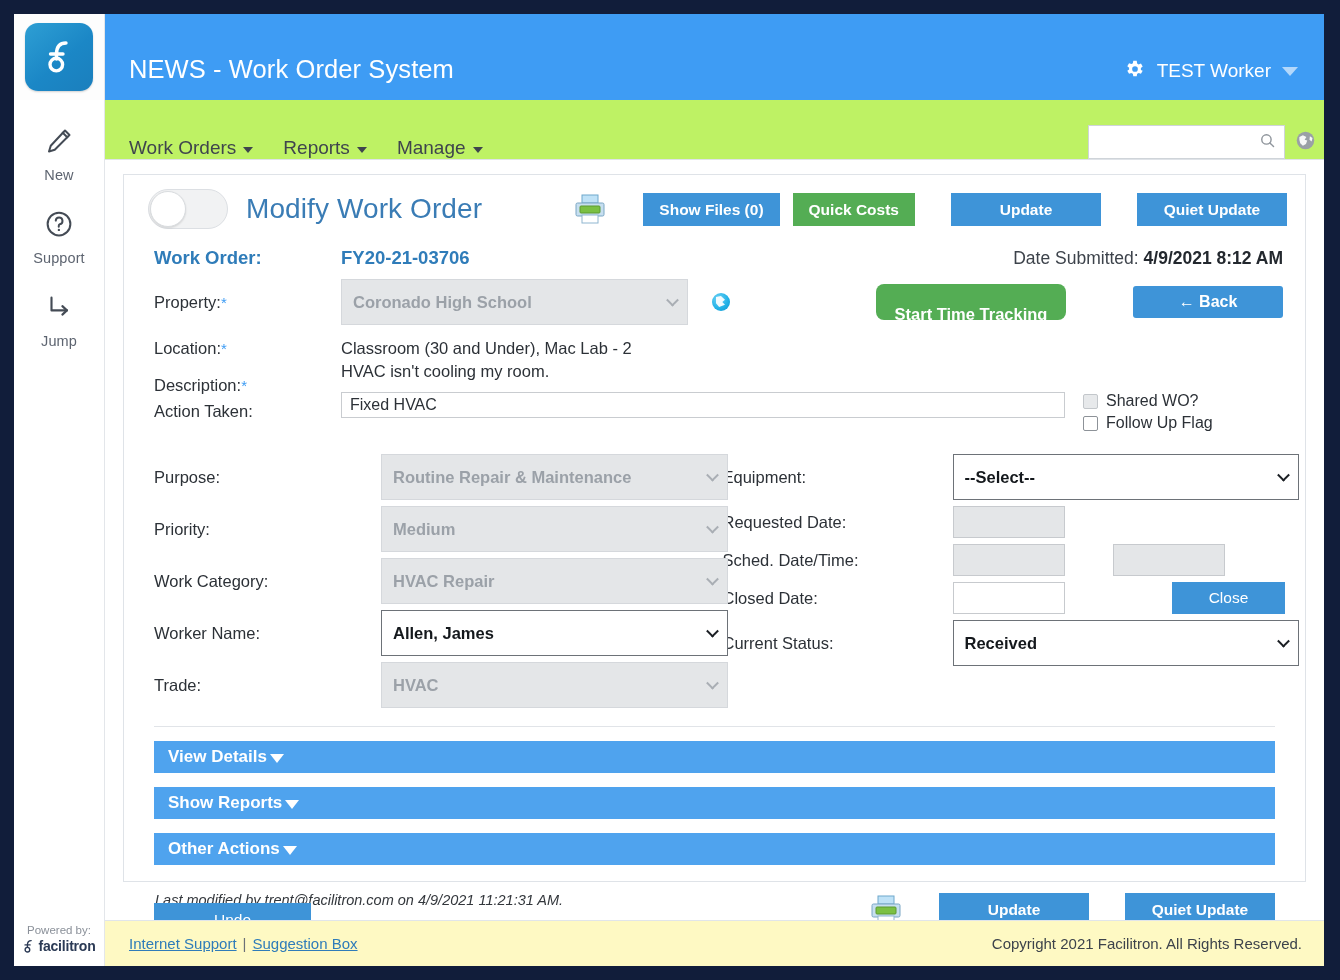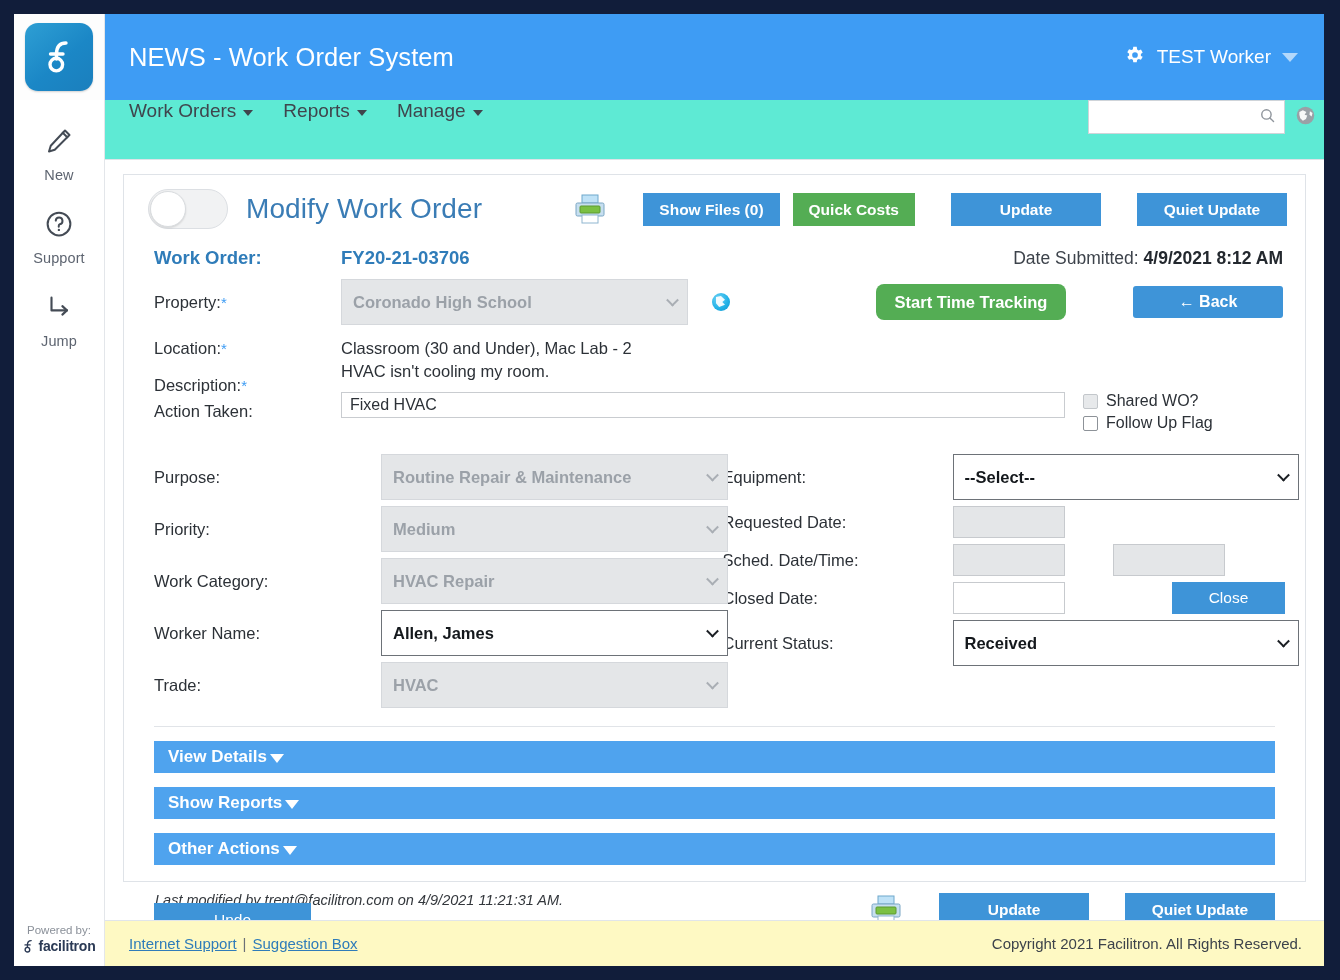--- a/index.html
+++ b/index.html
@@ -88,22 +88,22 @@
     margin-top: 1px;
   }
 
   
   .right { flex: 1 1 auto; display: flex; flex-direction: column; min-width: 0; }
 
   .topbar {
     height: 86px;
     background: #3e9cf4;
     display: flex;
-    align-items: center;
-    padding: 0 26px 0 24px;
+    align-items: flex-end;
+    padding: 0 26px 16px 24px;
     flex: 0 0 86px;
   }
   .app-title {
     color: #ffffff;
     font-size: 25.5px;
     font-weight: 400;
     letter-spacing: .1px;
   }
   .topbar-right {
     margin-left: auto;
@@ -116,24 +116,24 @@
   .caret-down-white {
     width: 0; height: 0;
     border-left: 8px solid transparent;
     border-right: 8px solid transparent;
     border-top: 9px solid #b3d8fb;
   }
 
   .navbar {
     height: 60px;
     flex: 0 0 60px;
-    background: #5eead4;
+    background: #bef264;
     border-bottom: 1px solid #dfe3e8;
     display: flex;
-    align-items: flex-start;
+    align-items: flex-end;
     padding: 0 8px 0 24px;
   }
   .nav-item {
     display: flex; align-items: center; gap: 7px;
     font-size: 19px;
     color: #3f454d;
     margin-right: 30px;
     cursor: pointer;
   }
   .caret-down-dark {
@@ -614,21 +614,21 @@
         </div>
 
         <div class="frow">
           <span class="flabel"><span>Property:</span><span class="req">*</span></span>
           <div class="ctl">
             <div class="sel">Coronado High School</div>
             <span class="chev"></span>
           </div>
           <span class="globe-small"></span>
           <span class="right-head">
-            <button class="btn btn-green" style="width:190px;height:36px;line-height:36px;padding:0;font-size:16.5px;border-radius:8px;margin-right:44px">Start Time Tracking</button>
+            <button class="btn btn-green" style="width:190px;height:36px;line-height:36px;padding:12px;font-size:16.5px;border-radius:8px;margin-right:44px">Start Time Tracking</button>
             <button class="btn btn-blue" style="width:150px;height:32px;line-height:32px;padding:0;font-size:16px;border-radius:3px">← Back</button>
           </span>
         </div>
 
         <div class="frow" style="margin-top:14px">
           <span class="flabel"><span>Location:</span><span class="req">*</span></span>
           <span class="ftext">Classroom (30 and Under), Mac Lab - 2</span>
         </div>
 
         <div class="frow" style="margin-top:4px;align-items:flex-start">

